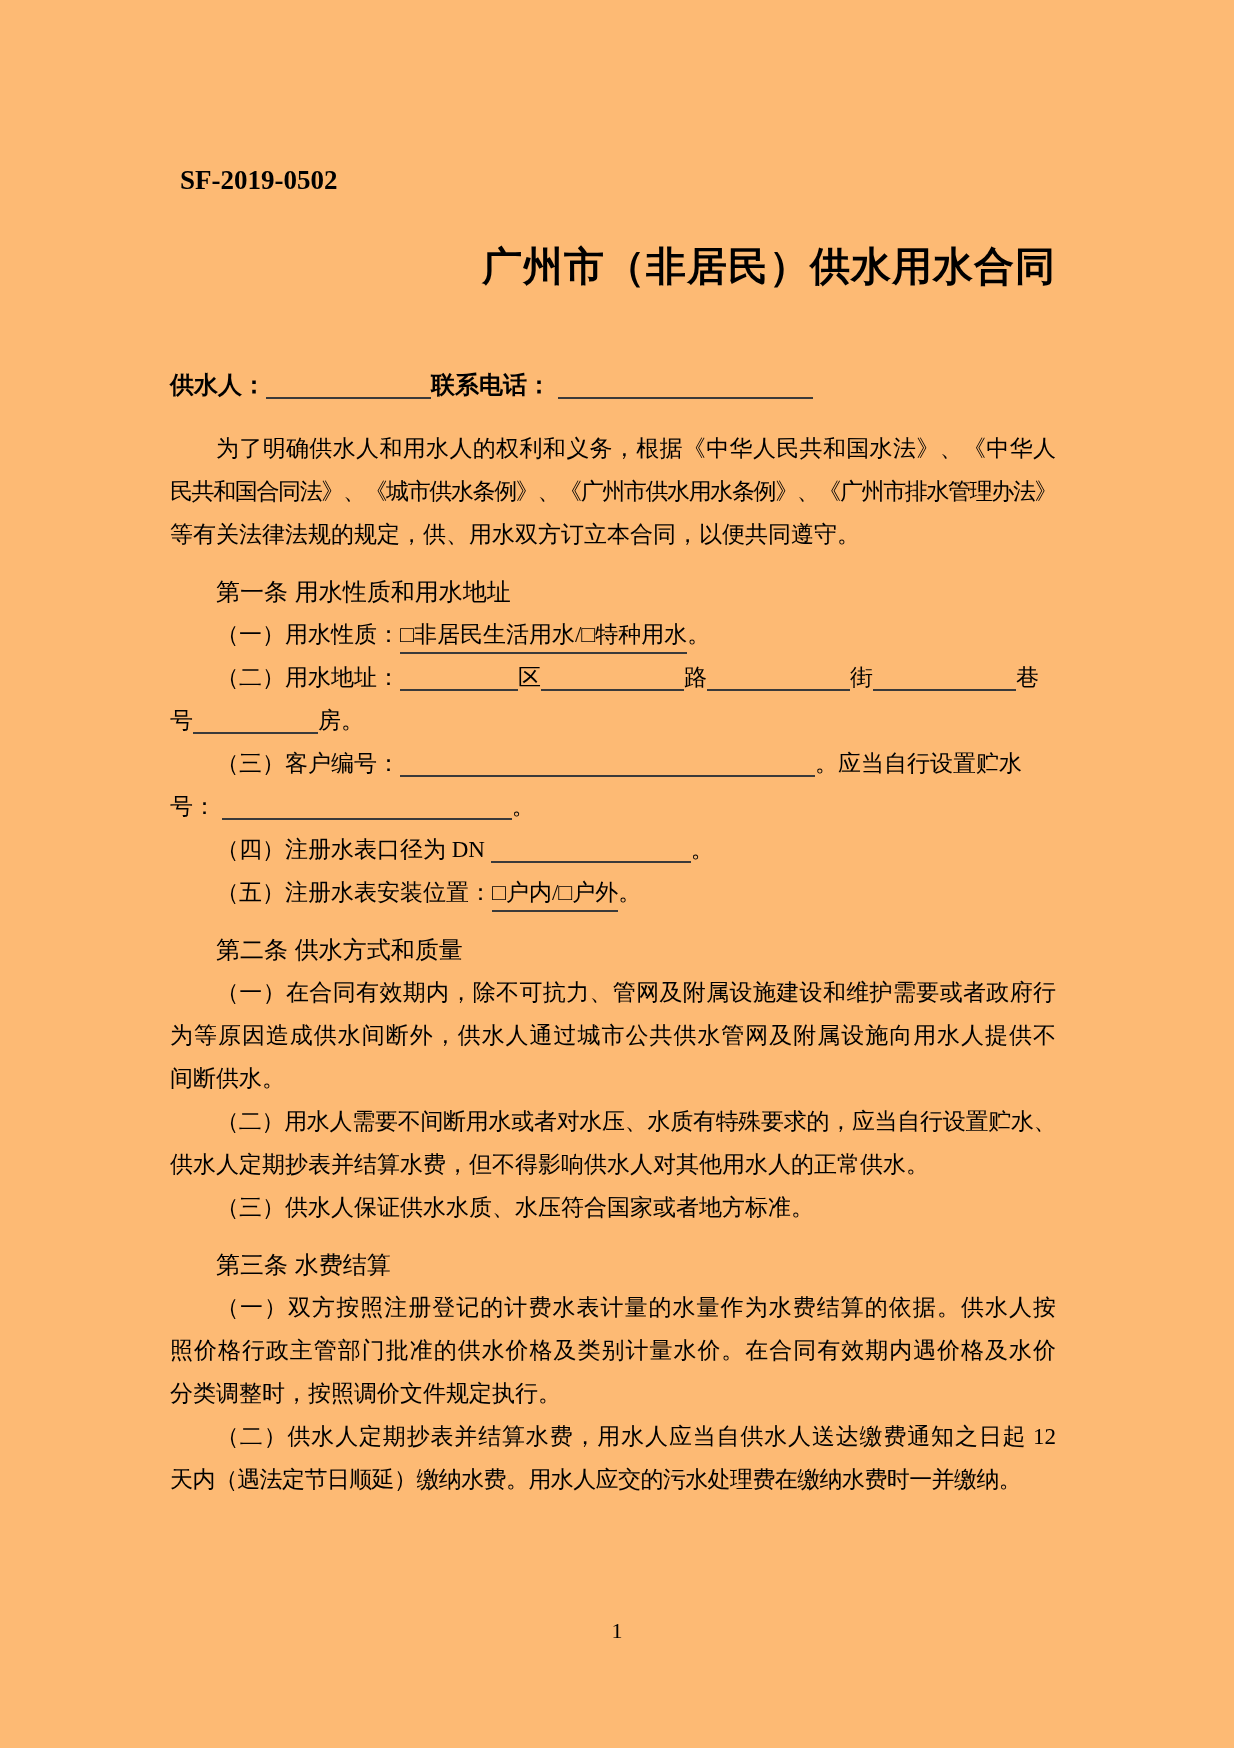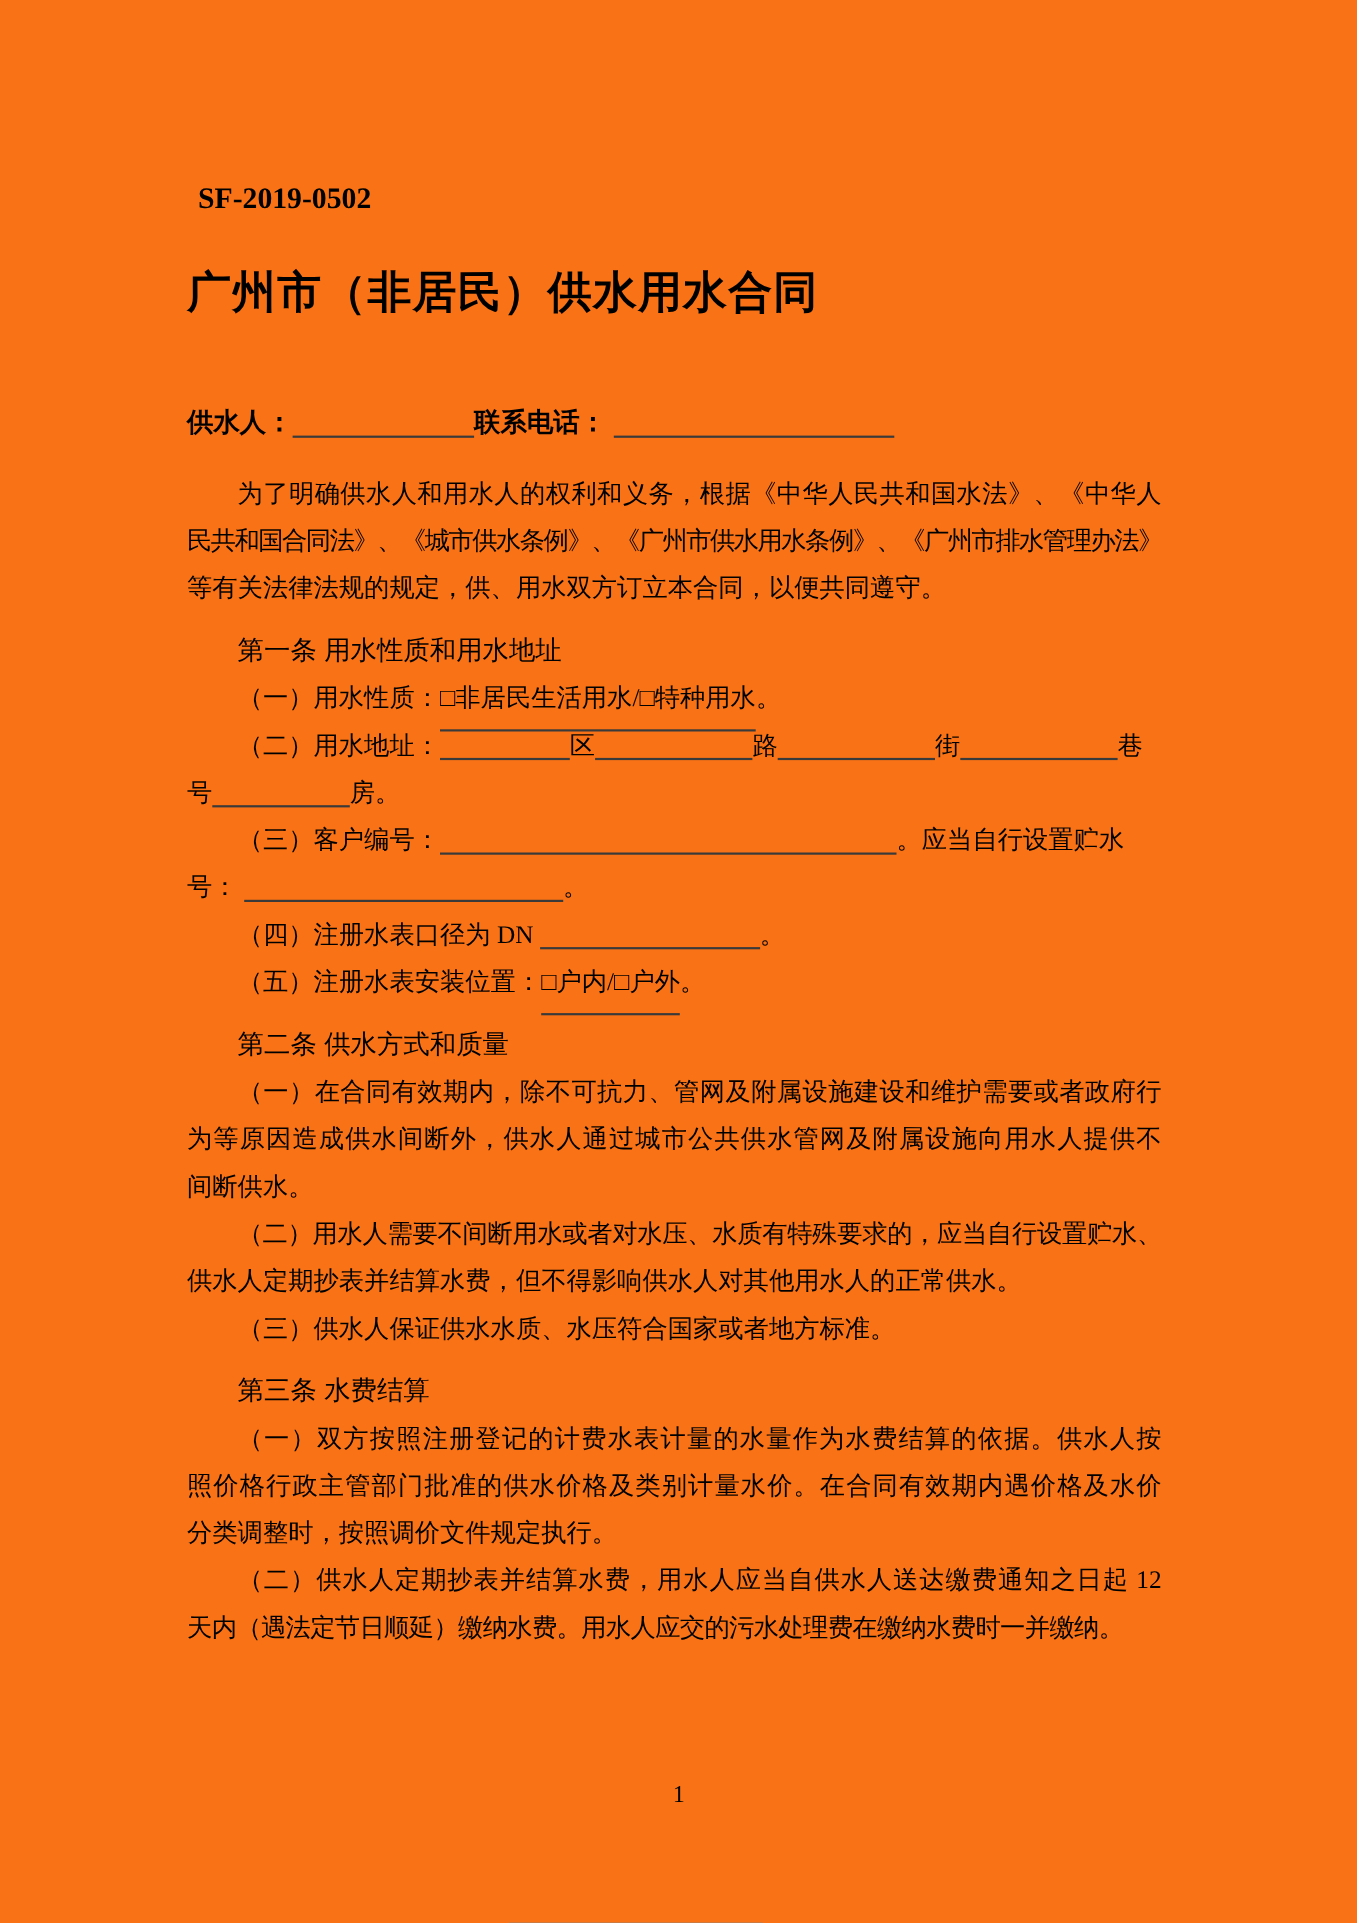--- a/index.html
+++ b/index.html
@@ -1,37 +1,37 @@
 <!DOCTYPE html>
 <html><head>
 <meta charset="utf-8">
 <style>
   html,body { margin:0; padding:0; background:#888; }
   .page {
     position: relative;
     width: 1234px;
     height: 1748px;
     margin: 0 auto;
-    background: #f97316;
+    background: #fdba74;
     box-sizing: border-box;
     padding: 165px 178px 0 170px;
     color: #000;
     overflow: hidden;
     font-family: "Liberation Serif", serif;
   }
   .doc-code {
     font-family: "Liberation Serif", serif;
     font-weight: bold;
     font-size: 27px;
     line-height: 30px;
     padding-left: 10px;
   }
   .doc-title {
     margin-top: 45px;
-    text-align: left;
+    text-align: right;
     font-family: "Liberation Sans", sans-serif;
     font-weight: bold;
     font-size: 40px;
     line-height: 52px;
     letter-spacing: 1px;
   }
   .parties { margin-top: 78px; }
   .party-row {
     font-family: "Liberation Sans", sans-serif;
     font-weight: bold;
@@ -61,21 +61,21 @@
   .heading {
     font-family: "Liberation Sans", sans-serif;
     font-weight: normal;
     font-size: 24px;
     line-height: 43px;
     margin-top: 14px;
     text-indent: 46px;
   }
   .u {
     border-bottom: 2px solid #3a3a3a;
-    padding-bottom: 16px;
+    padding-bottom: 5px;
   }
   .page-number {
     position: absolute;
     top: 1618px;
     left: 0;
     width: 100%;
     text-align: center;
     font-family: "Liberation Serif", serif;
     font-size: 22px;
   }

